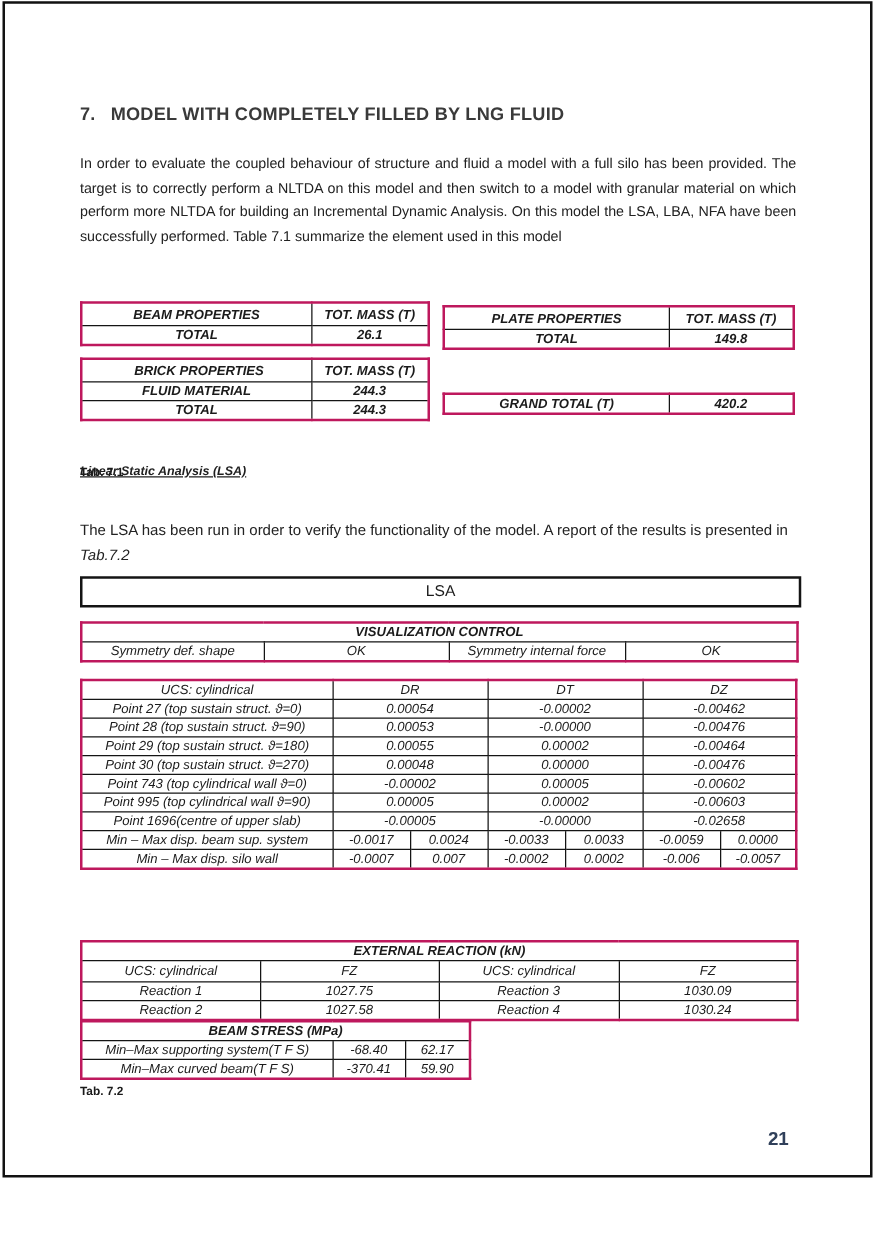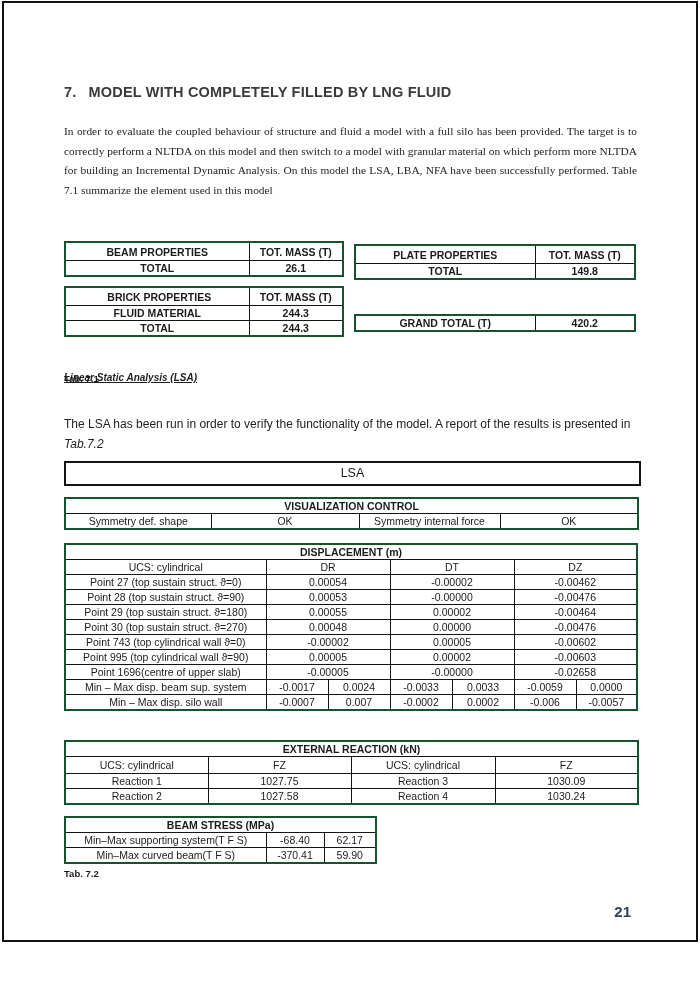--- a/index.html
+++ b/index.html
@@ -3,24 +3,24 @@
 <meta charset="utf-8">
 <style>
   html,body{margin:0;padding:0;width:700px;height:987px;background:#fff;overflow:hidden;}
   .page{position:relative;width:700px;height:949px;background:#fff;
         font-family:"Liberation Sans",sans-serif;color:#1f1f1f;}
   .frame{position:absolute;left:2px;top:1px;right:2px;bottom:7px;border:2px solid #111;pointer-events:none;}
   .blk{position:absolute;left:64px;width:573px;}
 
   .heading{top:84px;font-size:14.5px;font-weight:bold;color:#3a3a3a;letter-spacing:.2px;}
   .heading .hnum{margin-right:12px;}
-  .para1{top:122px;font-size:11.4px;line-height:19.5px;text-align:justify;color:#222;font-family:Liberation Serif, serif;}
+  .para1{top:122px;font-size:11.4px;line-height:19.5px;text-align:justify;color:#222;}
 
   
-  table.tbl{border-collapse:collapse;table-layout:fixed;border:2px solid #14532d;}
+  table.tbl{border-collapse:collapse;table-layout:fixed;border:2px solid #be185d;font-style:italic;}
   table.tbl td{border:1px solid #141414;font-size:10.5px;line-height:12px;padding:1px 4px;
                text-align:center;color:#1b1b1b;overflow:hidden;white-space:nowrap;}
   td.al{text-align:left;}
   .pre{white-space:pre-wrap;}
   .t-title{font-weight:bold;font-size:11px;padding:2.5px 4px;}
   .thickb td{border-bottom-width:2px;}
   .boldcells td{font-weight:bold;}
 
   
   .tab71{top:239px;height:106px;}
@@ -40,21 +40,21 @@
 
   .viz{top:497px;}
   .viz table{width:573px;}
   .viz td{padding:2px 5px;}
 
   .disp{top:543px;}
   .disp table{width:573px;}
   .disp td{padding:1.6px 4px;}
 
   .ext{top:740px;}
-  .ext table{width:573px;}
+  .ext table{width:573px;margin-top:12px;}
   .ext td{padding:1px 4px;}
   .ext tr.hd td{padding:1.8px 4px;}
 
   .stress{top:816px;}
   .stress table{width:311px;}
   .stress td{padding:1.5px 5px;}
 
   .cap72{top:868px;}
   .pagenum{top:903px;text-align:right;padding-right:6px;font-size:15px;color:#30405a;font-weight:bold;box-sizing:border-box;}
 </style>
@@ -178,23 +178,20 @@
       <colgroup>
           <col style="width:201px">
           <col style="width:62px">
           <col style="width:62px">
           <col style="width:62px">
           <col style="width:62px">
           <col style="width:62px">
           <col style="width:61px">
         </colgroup>
       <tbody>
-        <tr>
-            <td colspan="7" class="t-title">DISPLACEMENT (m)</td>
-          </tr>
         <tr>
           <td class="al">UCS: cylindrical</td>
           <td colspan="2">DR</td>
           <td colspan="2">DT</td>
           <td colspan="2">DZ</td>
         </tr>
         <tr>
           <td class="al pre">Point 27  (top sustain struct. ϑ=0)</td>
           <td colspan="2">0.00054</td>
           <td colspan="2">-0.00002</td>

